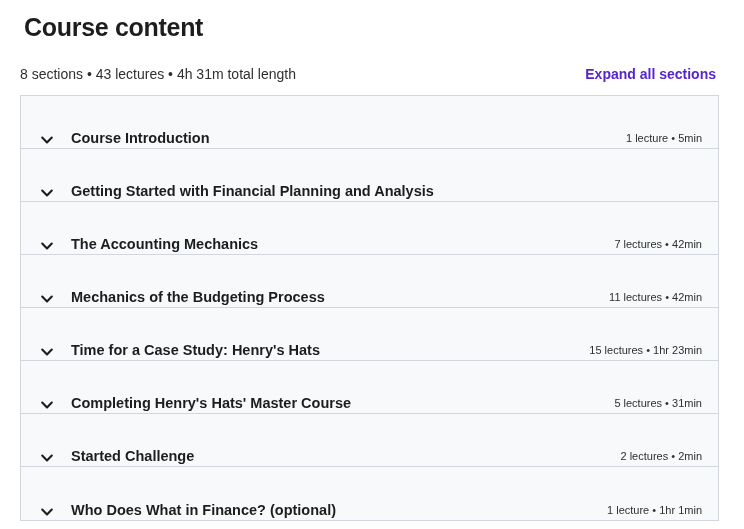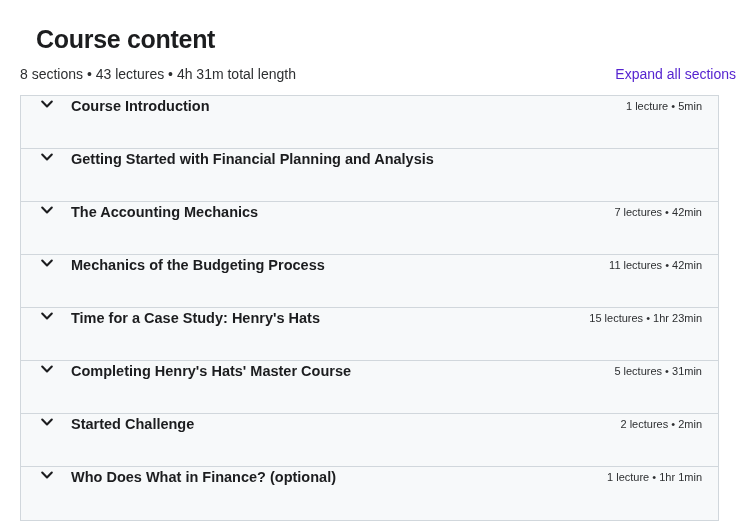--- a/index.html
+++ b/index.html
@@ -24,70 +24,70 @@
   
   .page-title {
     position: absolute;
     left: 20px;
     top: 7px;
     font-size: 25px;
     line-height: 32px;
     font-weight: 700;
     letter-spacing: -0.3px;
     color: #1c1d1f;
-    margin: 16px;
+    margin: 4px;
     white-space: nowrap;
   }
 
   .meta-row {
     position: absolute;
     left: 20px;
-    right: 8px;
+    right: 28px;
     top: 64px;
     height: 20px;
   }
 
   .meta-summary {
     position: absolute;
     left: 0;
     top: 0;
     font-size: 14px;
     line-height: 20px;
     color: #2d2f31;
     white-space: nowrap;
   }
 
   .expand-link {
     position: absolute;
     right: 0;
     top: 0;
     font-size: 14px;
     line-height: 20px;
-    font-weight: 400;
+    font-weight: 700;
     color: #5624d0;
     text-decoration: none;
     cursor: pointer;
     white-space: nowrap;
   }
 
   
   .accordion {
     position: absolute;
     left: 20px;
     top: 95px;
     width: 699px;
     border: 1px solid #d1d7dc;
     background: #f7f9fa;
     border-radius: 0;
     overflow: hidden;
   }
 
   .section-row {
     display: flex;
-    align-items: flex-start;
+    align-items: flex-end;
     height: 53px;
     padding: 0 16px 0 18px;
     background: #f7f9fa;
     border-bottom: 1px solid #d1d7dc;
     cursor: pointer;
     user-select: none;
   }
   .section-row:last-child { border-bottom: none; }
 
   .chevron-icon {

